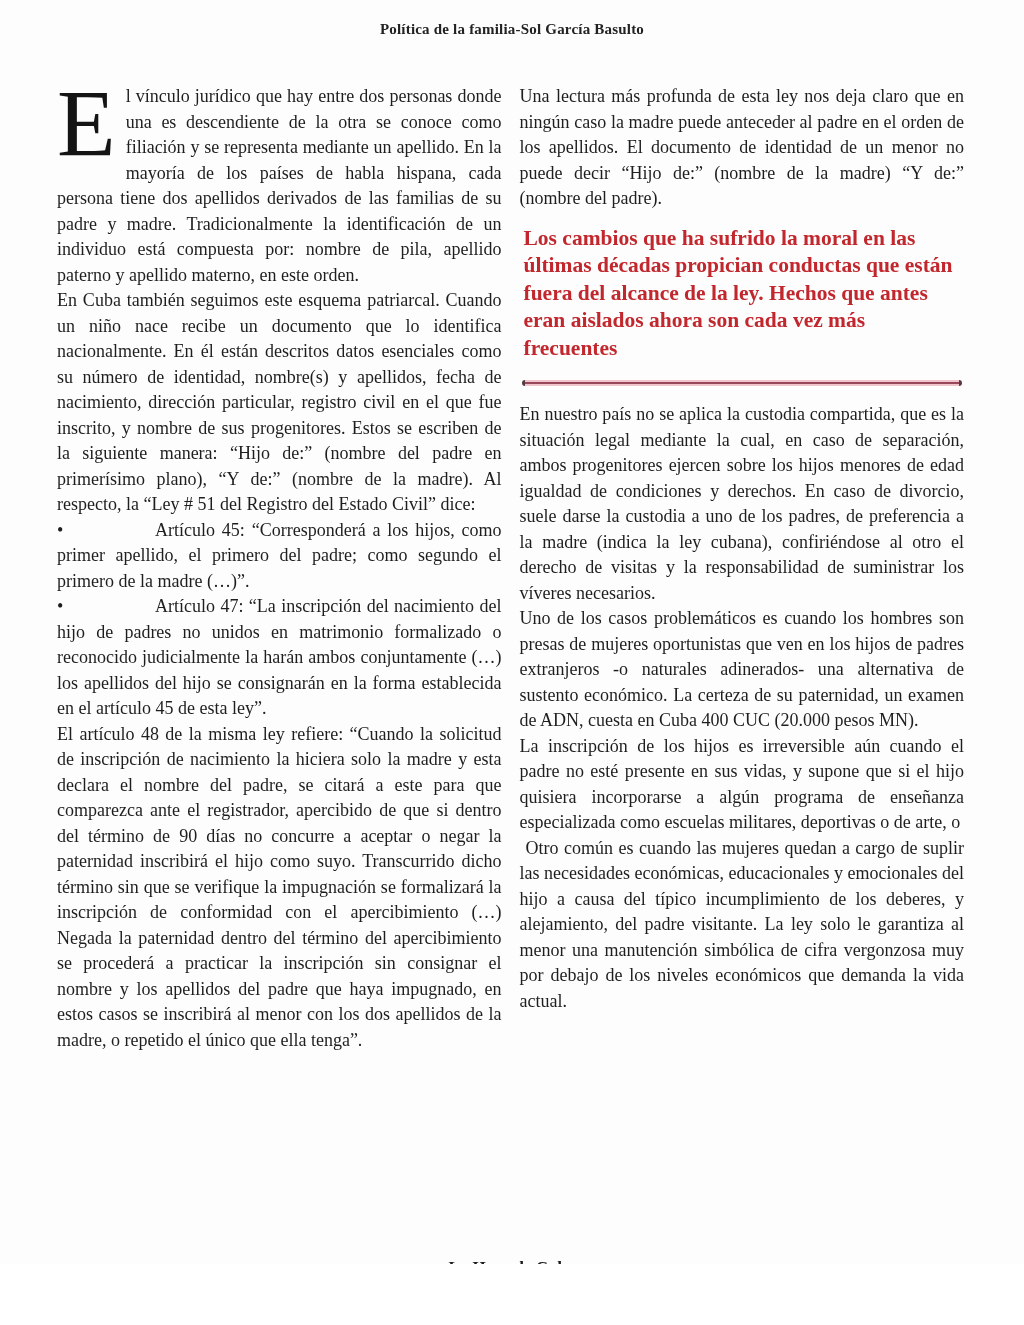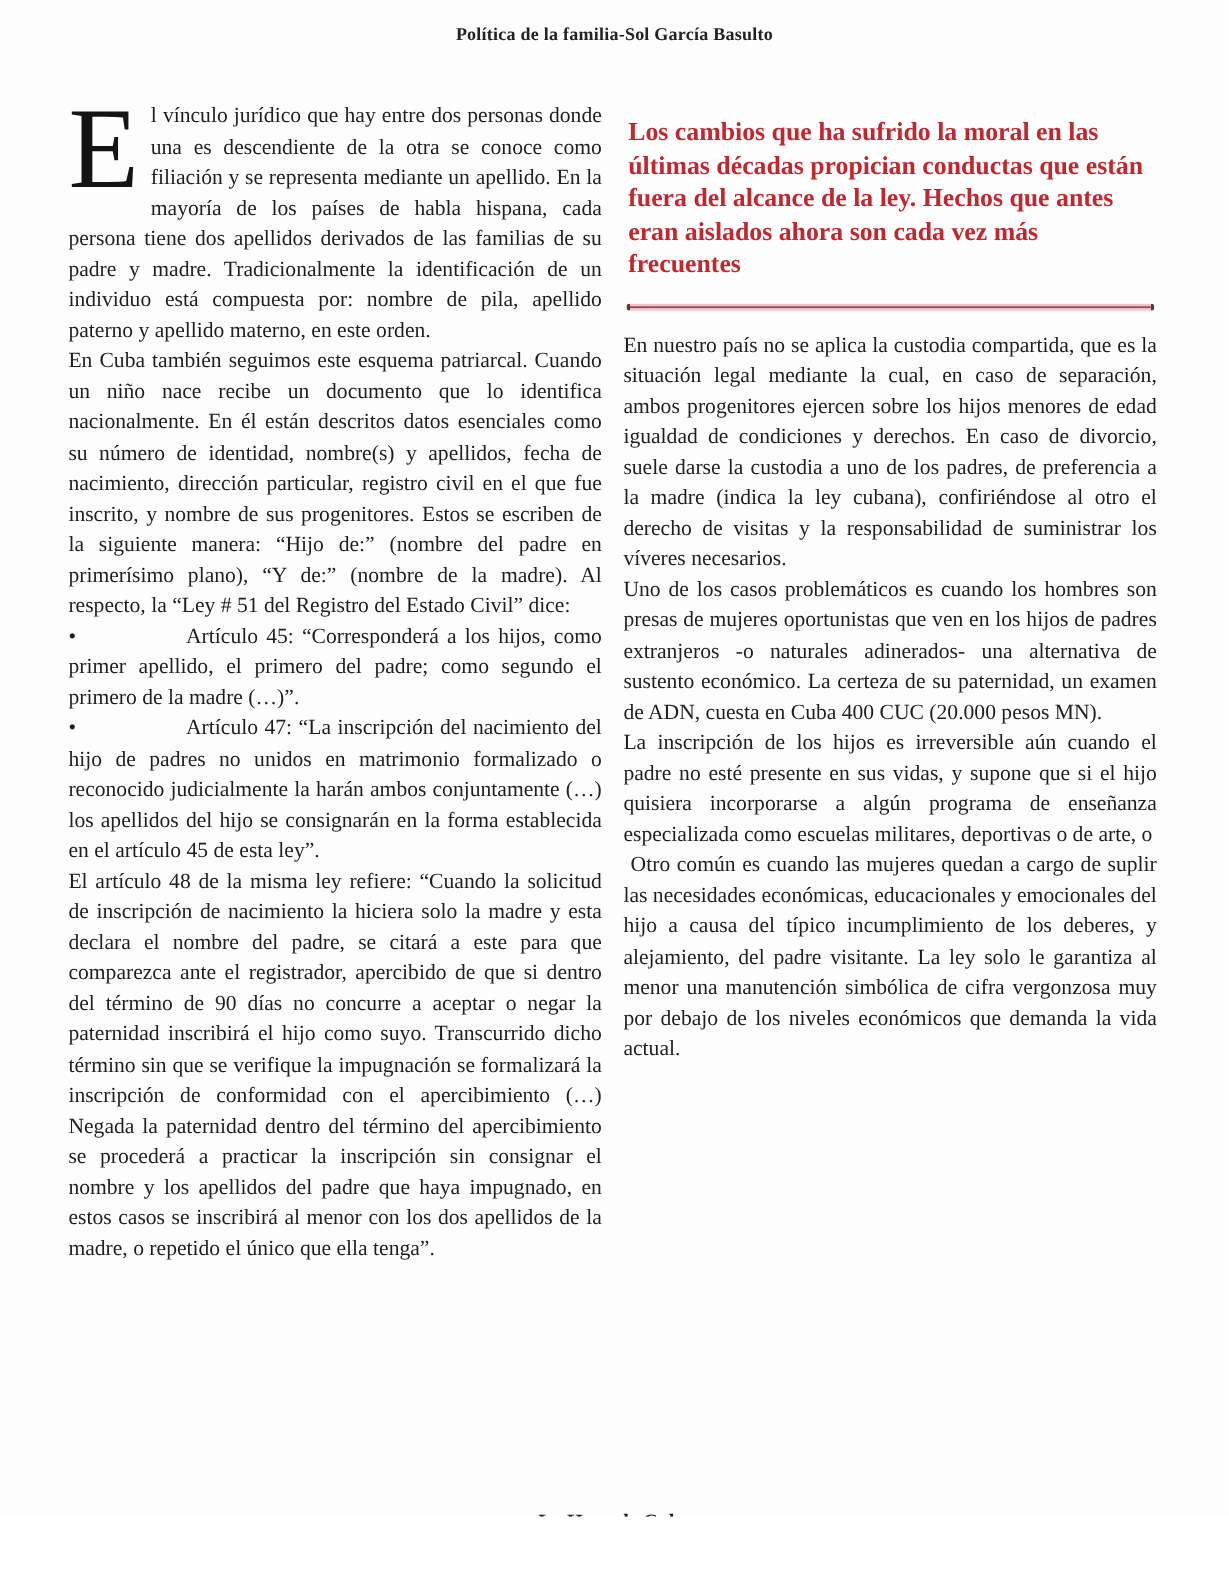--- a/index.html
+++ b/index.html
@@ -89,20 +89,21 @@
 
       <p class="para bullet-para"><span class="bullet-marker">•</span><span>Artículo 45: “Corresponderá a los hijos, como primer apellido, el primero del padre; como segundo el primero de la madre (…)”.</span></p>
 
       <p class="para bullet-para"><span class="bullet-marker">•</span><span>Artículo 47: “La inscripción del nacimiento del hijo de padres no unidos en matrimonio formalizado o reconocido judicialmente la harán ambos conjuntamente (…) los apellidos del hijo se consignarán en la forma establecida en el artículo 45 de esta ley”.</span></p>
 
 
       <p class="para">El artículo 48 de la misma ley refiere: “Cuando la solicitud de inscripción de nacimiento la hiciera solo la madre y esta declara el nombre del padre, se citará a este para que comparezca ante el registrador, apercibido de que si dentro del término de 90 días no concurre a aceptar o negar la paternidad inscribirá el hijo como suyo. Transcurrido dicho término sin que se verifique la impugnación se formalizará la inscripción de conformidad con el apercibimiento (…) Negada la paternidad dentro del término del apercibimiento se procederá a practicar la inscripción sin consignar el nombre y los apellidos del padre que haya impugnado, en estos casos se inscribirá al menor con los dos apellidos de la madre, o repetido el único que ella tenga”.</p>
     </div>
 
     <div class="col">
+      <p class="para">Una lectura más profunda de esta ley nos deja claro que en ningún caso la madre puede anteceder al padre en el orden de los apellidos. El documento de identidad de un menor no puede decir “Hijo de:” (nombre de la madre) “Y de:” (nombre del padre).</p>
 
       <div class="pull-quote" style="color: rgb(193, 39, 45);">Los cambios que ha sufrido la moral en las últimas décadas propician conductas que están fuera del alcance de la ley. Hechos que antes eran aislados ahora son cada vez más frecuentes</div>
 
       <div class="divider"></div>
 
 
       <p class="para">En nuestro país no se aplica la custodia compartida, que es la situación legal mediante la cual, en caso de separación, ambos progenitores ejercen sobre los hijos menores de edad igualdad de condiciones y derechos. En caso de divorcio, suele darse la custodia a uno de los padres, de preferencia a la madre (indica la ley cubana), confiriéndose al otro el derecho de visitas y la responsabilidad de suministrar los víveres necesarios.</p>
 
 
       <p class="para">Uno de los casos problemáticos es cuando los hombres son presas de mujeres oportunistas que ven en los hijos de padres extranjeros -o naturales adinerados- una alternativa de sustento económico. La certeza de su paternidad, un examen de ADN, cuesta en Cuba 400 CUC (20.000 pesos MN).</p>

